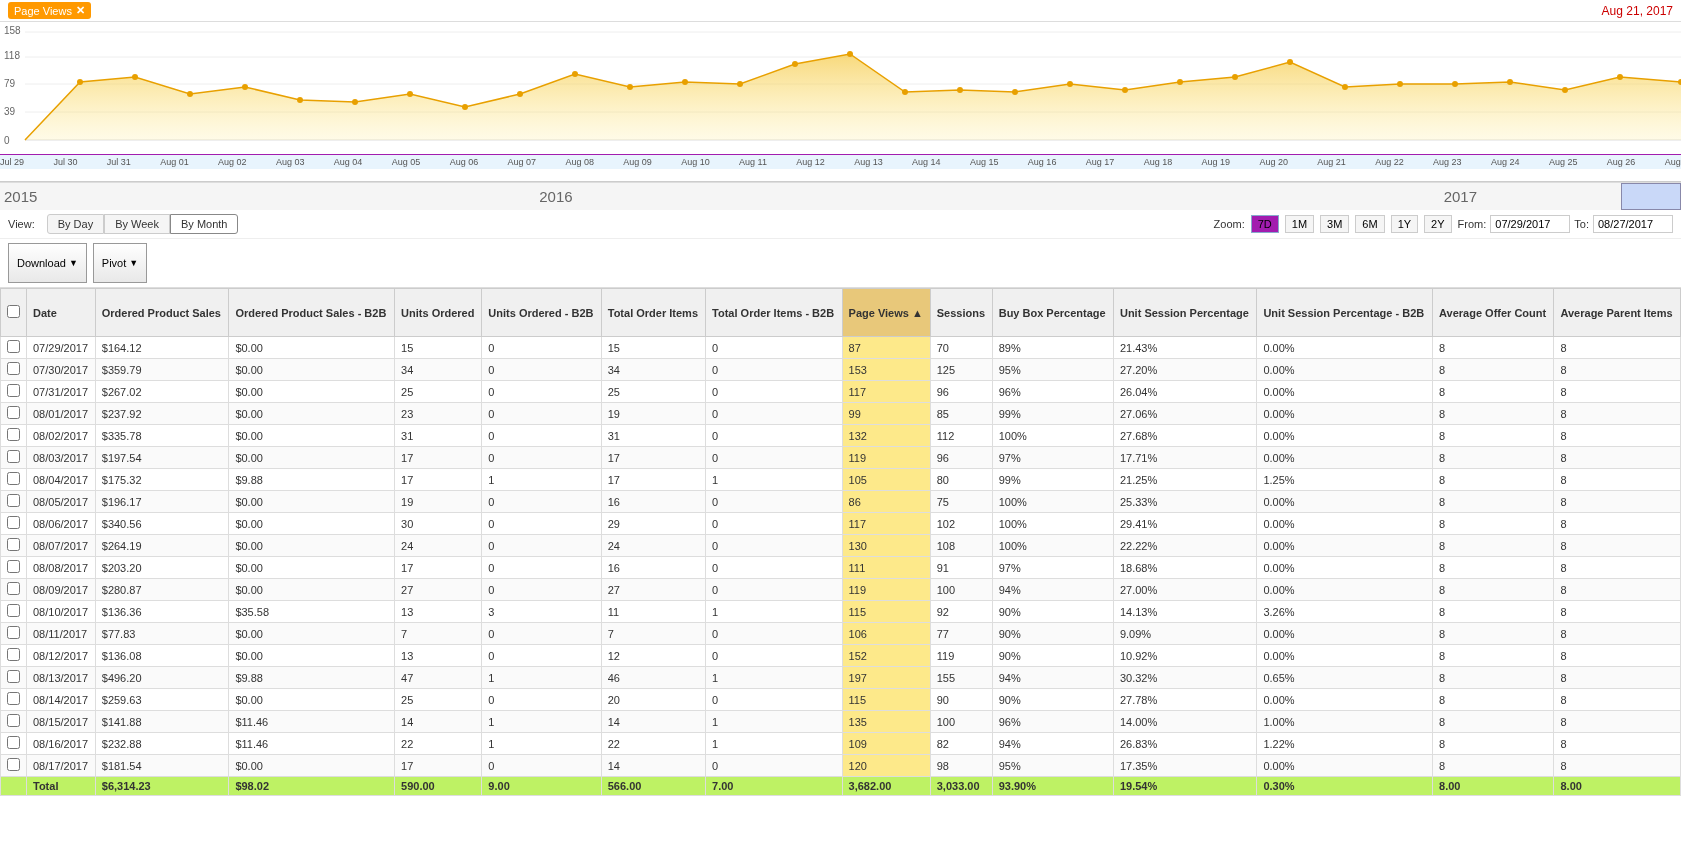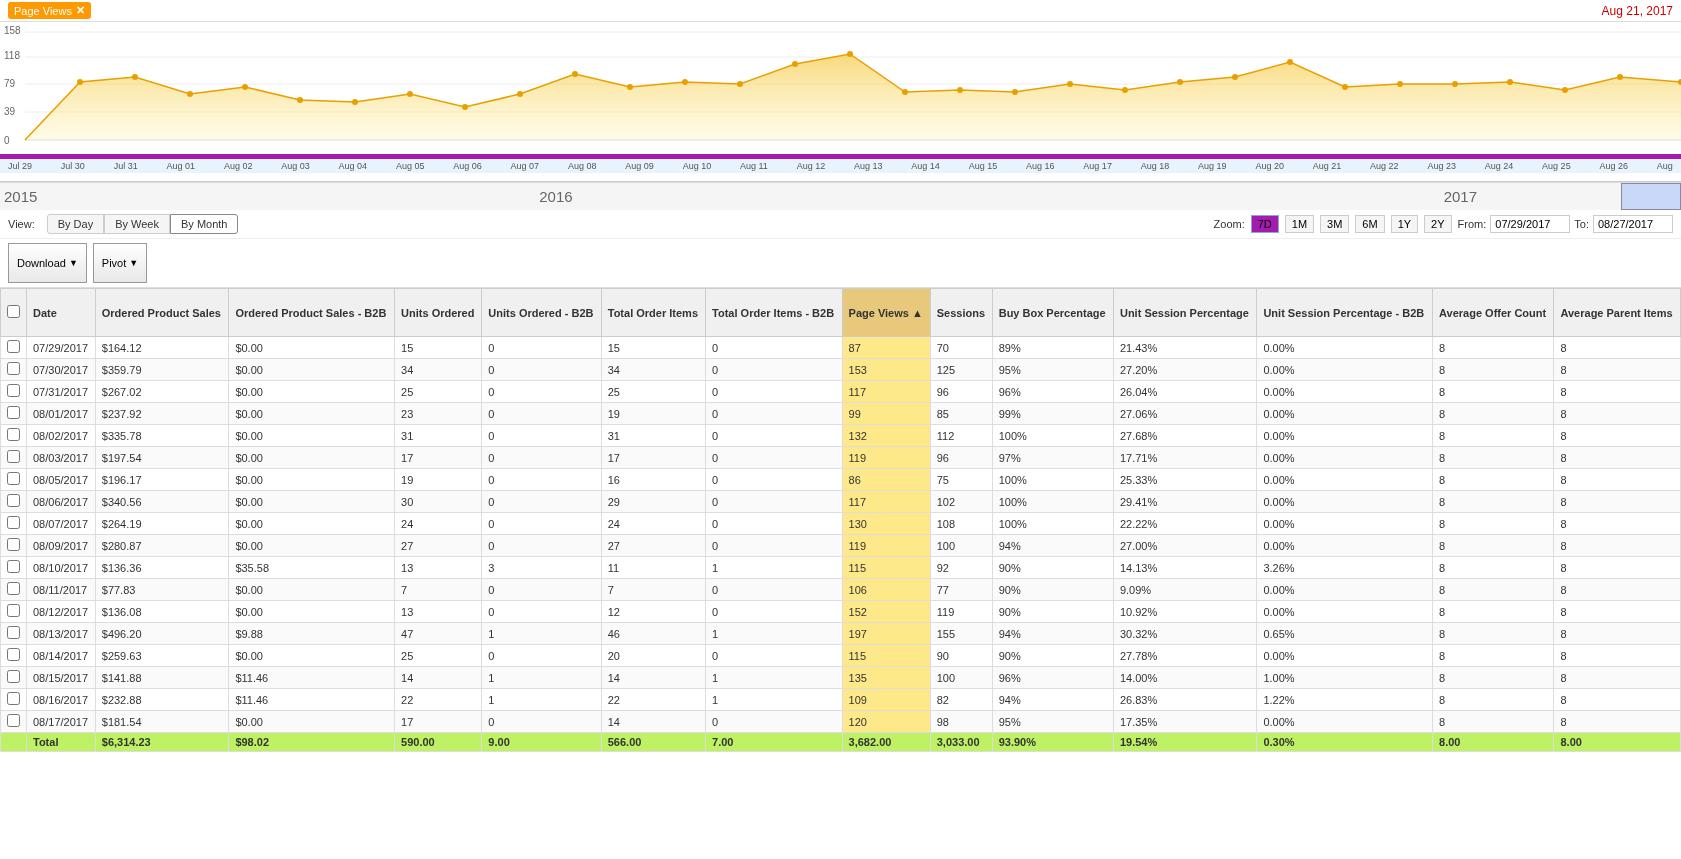--- a/index.html
+++ b/index.html
@@ -38,25 +38,25 @@
       border-bottom: 1px solid #ccc;
       overflow: hidden;
     }
     .chart-main {
       width: 100%;
       height: 130px;
     }
     .chart-x-labels {
       display: flex;
       justify-content: space-between;
-      padding: 2px 8px;
+      padding: 2px 0;
       font-size: 9px;
       color: #555;
       background: #e8f4fd;
-      border-top: 5px solid #a21caf;
+      border-top: 1px solid #a21caf;
     }
 
     
     .chart-nav {
       height: 28px;
       background: #f5f5f5;
       border-top: 1px solid #ddd;
       position: relative;
       display: flex;
       align-items: center;
@@ -444,20 +444,37 @@
           <td class="highlight-light">119</td>
           <td>96</td>
           <td>97%</td>
           <td>17.71%</td>
           <td>0.00%</td>
           <td>8</td>
           <td>8</td>
         </tr>
         <tr>
           <td><input type="checkbox" style=""></td>
+          <td>08/04/2017</td>
+          <td>$175.32</td>
+          <td>$9.88</td>
+          <td>17</td>
+          <td>1</td>
+          <td>17</td>
+          <td>1</td>
+          <td class="highlight-light">105</td>
+          <td>80</td>
+          <td>99%</td>
+          <td>21.25%</td>
+          <td>1.25%</td>
+          <td>8</td>
+          <td>8</td>
+        </tr>
+        <tr>
+          <td><input type="checkbox" style=""></td>
           <td>08/05/2017</td>
           <td>$196.17</td>
           <td>$0.00</td>
           <td>19</td>
           <td>0</td>
           <td>16</td>
           <td>0</td>
           <td class="highlight-light">86</td>
           <td>75</td>
           <td>100%</td>
@@ -489,20 +506,37 @@
           <td>$264.19</td>
           <td>$0.00</td>
           <td>24</td>
           <td>0</td>
           <td>24</td>
           <td>0</td>
           <td class="highlight-light">130</td>
           <td>108</td>
           <td>100%</td>
           <td>22.22%</td>
+          <td>0.00%</td>
+          <td>8</td>
+          <td>8</td>
+        </tr>
+        <tr>
+          <td><input type="checkbox" style=""></td>
+          <td>08/08/2017</td>
+          <td>$203.20</td>
+          <td>$0.00</td>
+          <td>17</td>
+          <td>0</td>
+          <td>16</td>
+          <td>0</td>
+          <td class="highlight-light">111</td>
+          <td>91</td>
+          <td>97%</td>
+          <td>18.68%</td>
           <td>0.00%</td>
           <td>8</td>
           <td>8</td>
         </tr>
         <tr>
           <td><input type="checkbox" style=""></td>
           <td>08/09/2017</td>
           <td>$280.87</td>
           <td>$0.00</td>
           <td>27</td>

